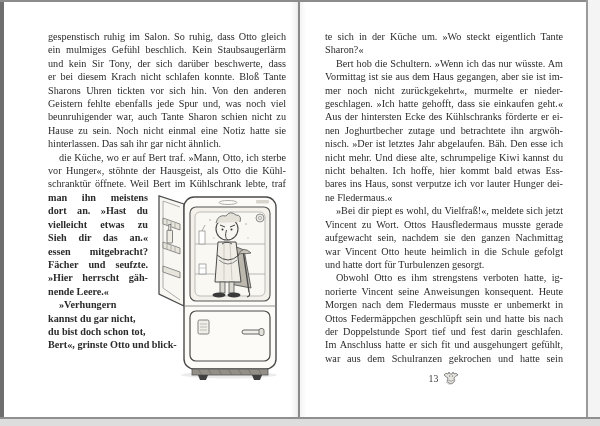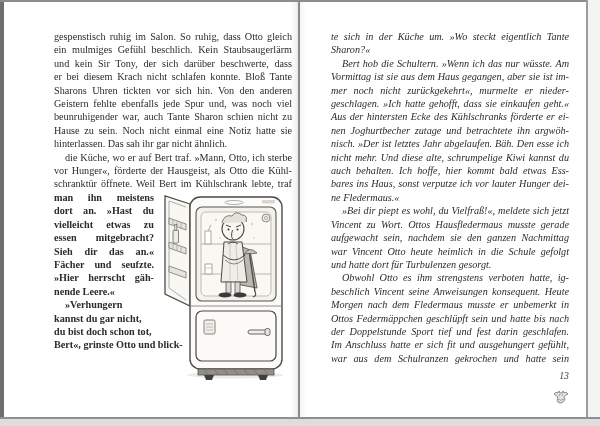--- a/index.html
+++ b/index.html
@@ -18,42 +18,42 @@
   .gutter {
     position:absolute; left:290px; top:2px; width:16px; height:415px;
     background:linear-gradient(90deg, rgba(0,0,0,0) 0%, rgba(0,0,0,0.05) 40%, rgba(0,0,0,0.10) 50%, rgba(0,0,0,0.05) 60%, rgba(0,0,0,0) 100%);
   }
   .gutter::after {
     content:""; position:absolute; left:8px; top:0; width:1.5px; height:100%; background:#8a8a8a;
   }
 
   .page { position:absolute; top:2px; height:415px; background:transparent; }
   .page-left  { left:4px;  width:287px; }
-  .page-right { left:306px; width:280px;font-style:italic; }
+  .page-right { left:306px; width:280px; }
 
   .textblock {
     position:absolute; top:28px; width:238px;
-    font-size:10.2px; line-height:13.4px; font-kerning:normal;margin-left:6px;
+    font-size:10.2px; line-height:13.4px; font-kerning:normal;
   }
   .page-left  .textblock { left:44px; }
   .page-right .textblock { left:19px; }
 
   .para { margin:0; }
   .para .line { text-align:justify; text-align-last:justify; }
   .para.last-left .line:last-child { text-align-last:left; }
   .para.indent-first .line:first-child { text-indent:11px; }
   .para.plainlines .line { text-align:center; text-align-last:left; white-space:nowrap; }
 
   .wrap-row { display:flex; align-items:flex-start;font-weight:bold; }
   .narrowcol { width:100px; flex:none; }
   .fridge-wrap { flex:none; margin-left:6px; margin-top:3px; width:130px; }
 
   .foot {
     margin-top:4px; display:flex; justify-content:center; align-items:flex-end;
-    gap:5px; font-size:9.8px; color:#3a3a3a;flex-direction:column;
+    gap:5px; font-size:9.8px; color:#3a3a3a;
   }
   .foot .num { line-height:14px; }
   .sketch { display:block; }
 </style>
 </head>
 <body>
 
 <div class="spread">
 
   <div class="edge-left"></div>
@@ -72,31 +72,31 @@
           <div class="line">und kein Sir Tony, der sich darüber beschwerte, dass</div>
           <div class="line">er bei diesem Krach nicht schlafen konnte. Bloß Tante</div>
           <div class="line">Sharons Uhren tickten vor sich hin. Von den anderen</div>
           <div class="line">Geistern fehlte ebenfalls jede Spur und, was noch viel</div>
           <div class="line">beunruhigender war, auch Tante Sharon schien nicht zu</div>
           <div class="line">Hause zu sein. Noch nicht einmal eine Notiz hatte sie</div>
           <div class="line">hinterlassen. Das sah ihr gar nicht ähnlich.</div>
         </div>
       <div class="para indent-first">
           <div class="line">die Küche, wo er auf Bert traf. »Mann, Otto, ich sterbe</div>
-          <div class="line">vor Hunger«, förderte der Hausgeist, als Otto die Kühl-</div>
+          <div class="line">vor Hunger«, stöhnte der Hausgeist, als Otto die Kühl-</div>
           <div class="line">schranktür öffnete. Weil Bert im Kühlschrank lebte, traf</div>
         </div>
       <div class="wrap-row">
         <div class="narrowcol">
           <div class="para last-left">
               <div class="line">man ihn meistens</div>
               <div class="line">dort an. »Hast du</div>
               <div class="line">vielleicht etwas zu</div>
+              <div class="line">Sieh dir das an.«</div>
               <div class="line">essen mitgebracht?</div>
-              <div class="line">Sieh dir das an.«</div>
               <div class="line">Fächer und seufzte.</div>
               <div class="line">»Hier herrscht gäh-</div>
               <div class="line">nende Leere.«</div>
             </div>
           <div class="para plainlines indent-first">
               <div class="line">»Verhungern</div>
               <div class="line">kannst du gar nicht,</div>
               <div class="line">du bist doch schon tot,</div>
               <div class="line">Bert«, grinste Otto und blick-</div>
             </div>
@@ -196,34 +196,34 @@
         </div>
       <div class="para indent-first last-left">
           <div class="line">Bert hob die Schultern. »Wenn ich das nur wüsste. Am</div>
           <div class="line">Vormittag ist sie aus dem Haus gegangen, aber sie ist im-</div>
           <div class="line">mer noch nicht zurückgekehrt«, murmelte er nieder-</div>
           <div class="line">geschlagen. »Ich hatte gehofft, dass sie einkaufen geht.«</div>
           <div class="line">Aus der hintersten Ecke des Kühlschranks förderte er ei-</div>
           <div class="line">nen Joghurtbecher zutage und betrachtete ihn argwöh-</div>
           <div class="line">nisch. »Der ist letztes Jahr abgelaufen. Bäh. Den esse ich</div>
           <div class="line">nicht mehr. Und diese alte, schrumpelige Kiwi kannst du</div>
-          <div class="line">auch behalten. Ich hoffe, hier kommt bald etwas Ess-</div>
+          <div class="line">nicht behalten. Ich hoffe, hier kommt bald etwas Ess-</div>
           <div class="line">bares ins Haus, sonst verputze ich vor lauter Hunger dei-</div>
           <div class="line">ne Fledermaus.«</div>
         </div>
       <div class="para indent-first last-left">
           <div class="line">»Bei dir piept es wohl, du Vielfraß!«, meldete sich jetzt</div>
           <div class="line">Vincent zu Wort. Ottos Hausfledermaus musste gerade</div>
           <div class="line">aufgewacht sein, nachdem sie den ganzen Nachmittag</div>
           <div class="line">war Vincent Otto heute heimlich in die Schule gefolgt</div>
           <div class="line">und hatte dort für Turbulenzen gesorgt.</div>
         </div>
       <div class="para indent-first">
           <div class="line">Obwohl Otto es ihm strengstens verboten hatte, ig-</div>
-          <div class="line">beschlich Vincent seine Anweisungen konsequent. Heute</div>
+          <div class="line">norierte Vincent seine Anweisungen konsequent. Heute</div>
           <div class="line">Morgen nach dem Fledermaus musste er unbemerkt in</div>
           <div class="line">Ottos Federmäppchen geschlüpft sein und hatte bis nach</div>
           <div class="line">der Doppelstunde Sport tief und fest darin geschlafen.</div>
           <div class="line">Im Anschluss hatte er sich fit und ausgehungert gefühlt,</div>
           <div class="line">war aus dem Schulranzen gekrochen und hatte sein</div>
         </div>
       <div class="foot">
         <span class="num">13</span>
         <svg class="sketch" width="16" height="17" viewBox="0 0 16 17">
           <path d="M1,6 Q3,3 5,5 L6,3 L7,5 L9,5 L10,3 L11,5 Q13,3 15,6 Q12,7 11,9 Q13,12 10,14 Q8,16 6,14 Q3,13 5,9 Q3,8 1,6 Z" fill="#e6e4df" stroke="#6f6f6f" stroke-width="0.8"></path>

